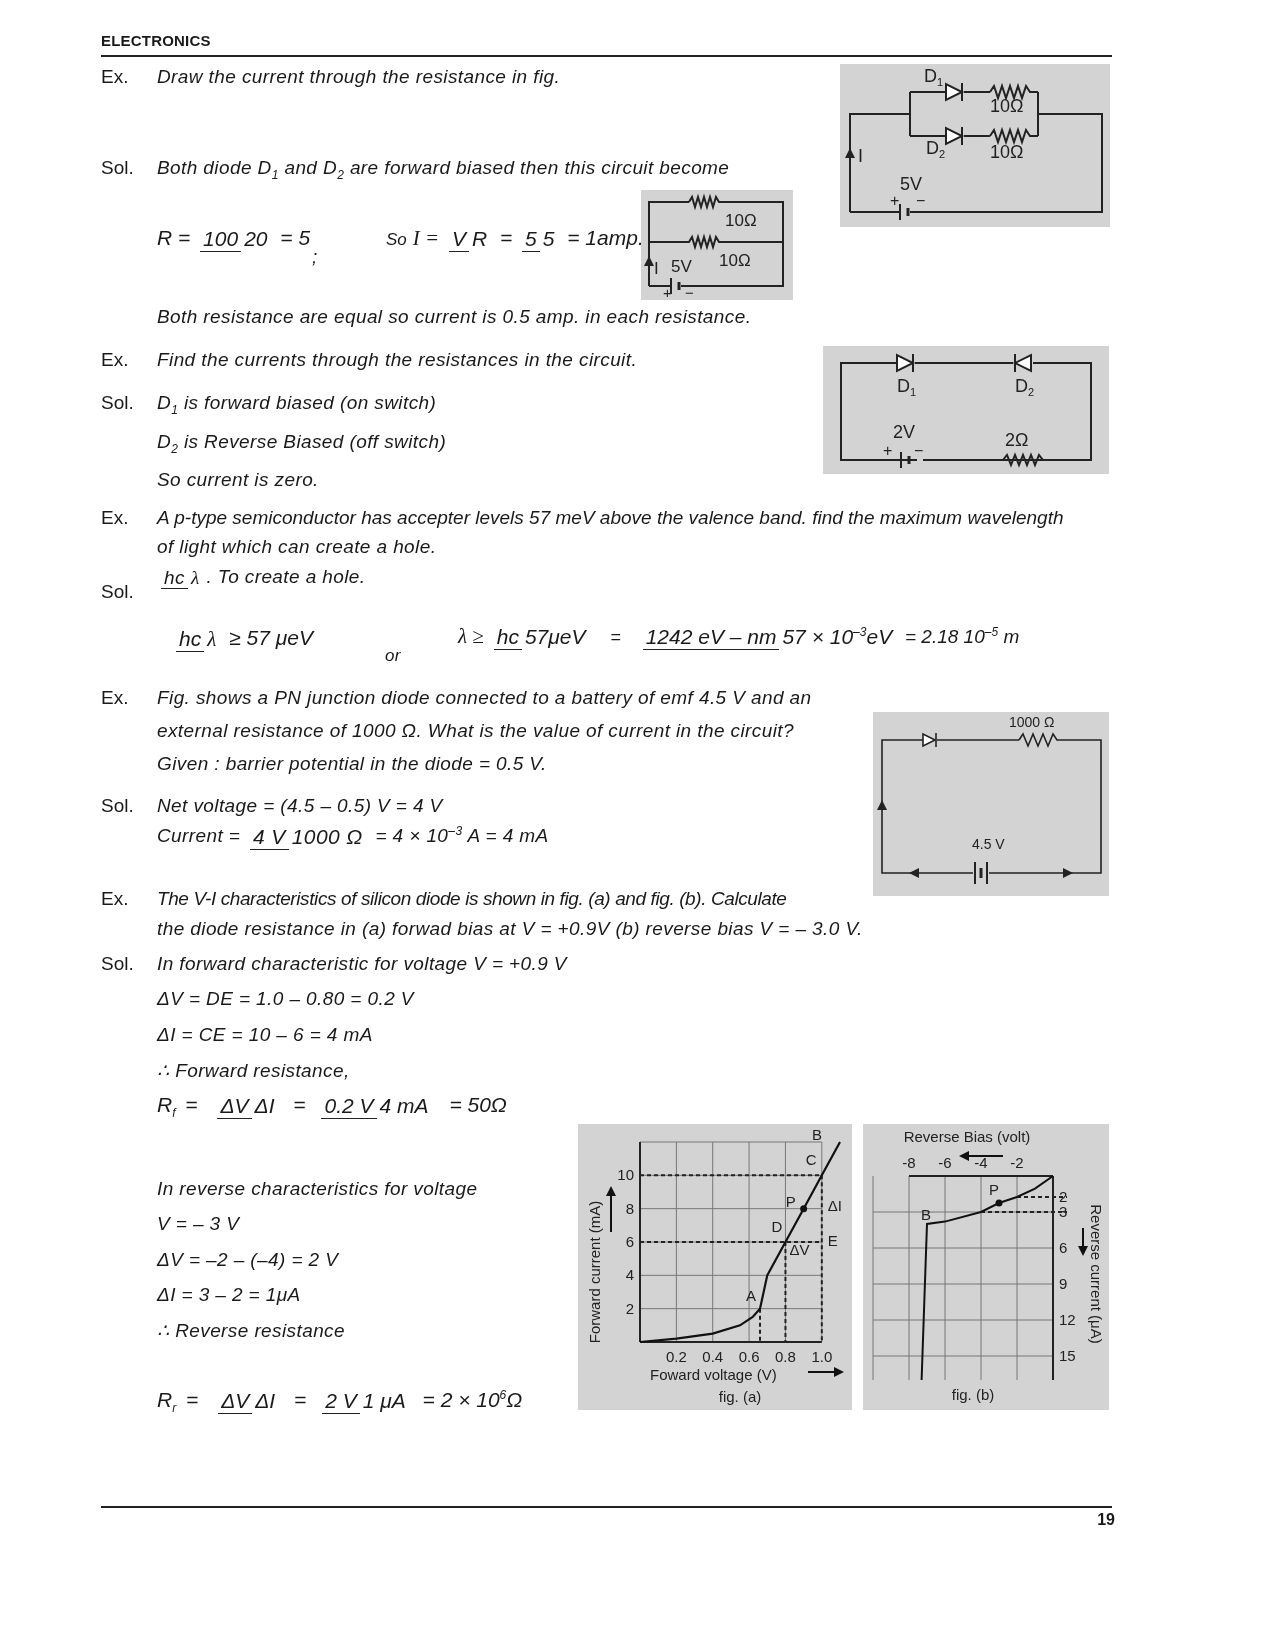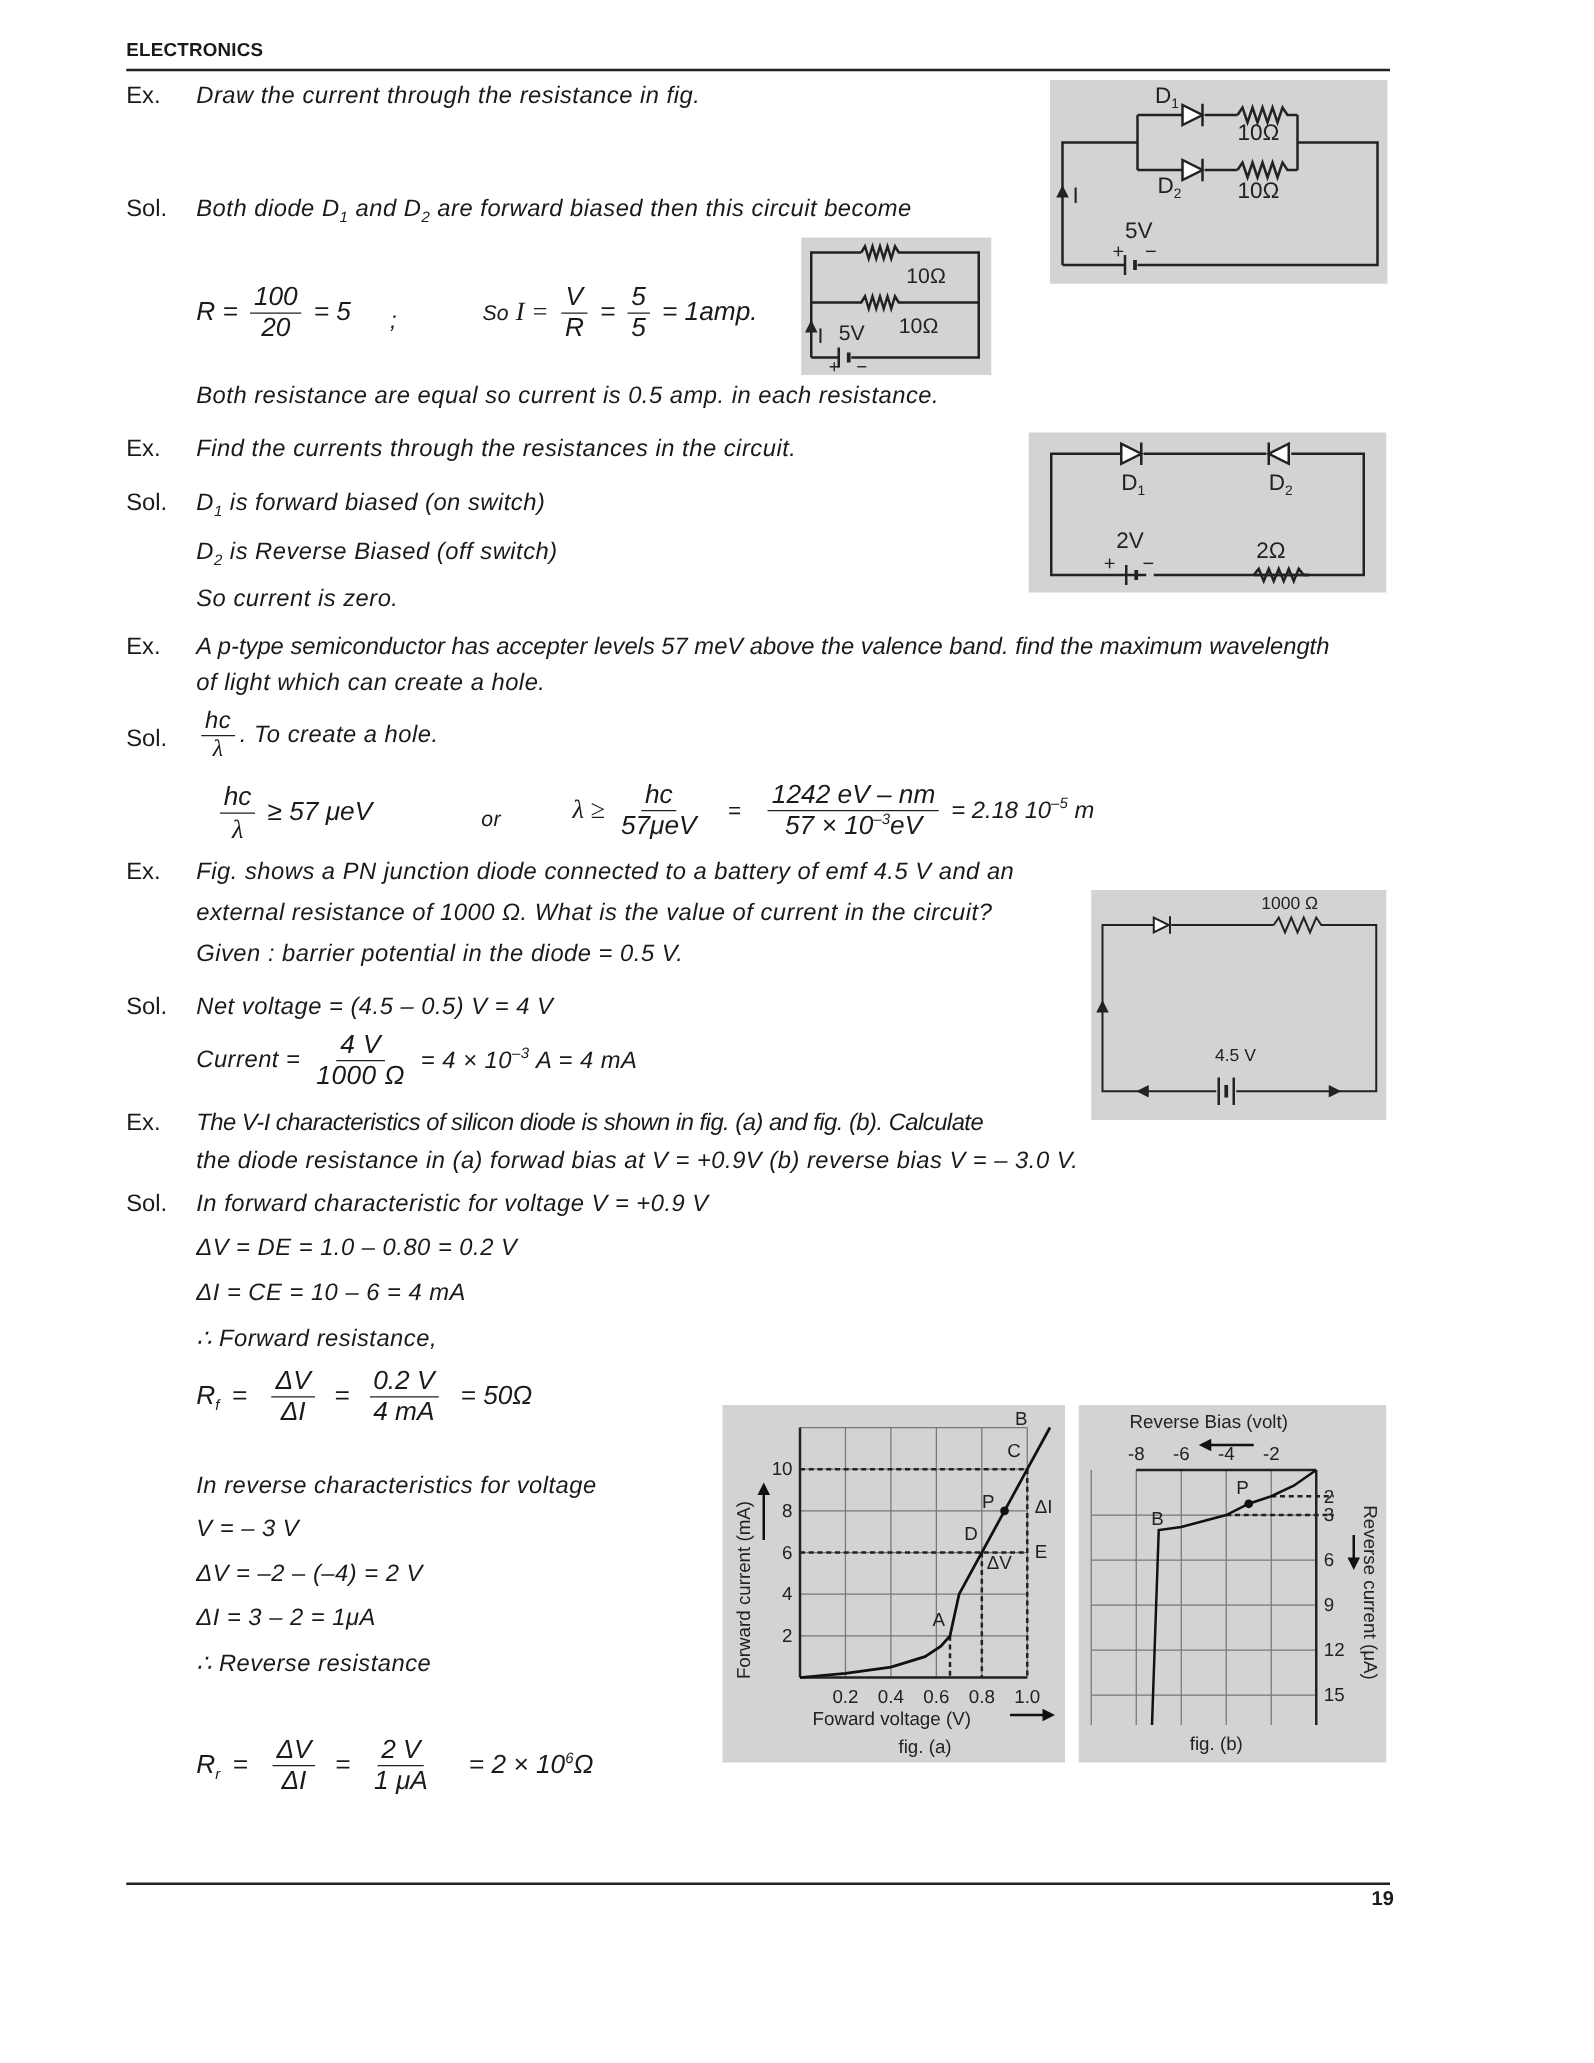--- a/index.html
+++ b/index.html
@@ -4,21 +4,21 @@
 <style>
   html, body { margin: 0; padding: 0; background: #ffffff; }
   body { width: 1275px; height: 1650px; position: relative; overflow: hidden;
          font-family: "Liberation Sans", sans-serif; color: #1a1a1a; }
   .abs { position: absolute; }
   .header { left: 101px; top: 32px; font-weight: bold; font-size: 15px; letter-spacing: 0.2px; }
   .hrule { left: 101px; width: 1011px; height: 2px; background: #222; }
   .lbl { position: absolute; left: 101px; font-weight: normal; font-size: 19px; }
   .txt { position: absolute; left: 157px; font-size: 19px; white-space: nowrap; letter-spacing: 0.4px; font-style: italic; }
   .math { font-family: "Liberation Serif", serif; }
-  .frac { display: inline-flex; flex-direction: column; align-items: center; vertical-align: middle; margin: 0 4px; }
+  .frac { display: inline-flex; align-items: center; vertical-align: middle; margin: 0 4px; }
   .frac .num { padding: 0 3px; border-bottom: 1.5px solid #222; line-height: 1.15; }
   .frac .den { padding: 0 3px; line-height: 1.15; }
   sub, sup { font-size: 12px; }
   .panel { position: absolute; background: #d3d3d3; }
   svg text { font-family: "Liberation Sans", sans-serif; fill: #222; }
   .pagenum { right: 160px; top: 1511px; font-weight: bold; font-size: 16px; }
 </style>
 </head>
 <body>
 
@@ -246,21 +246,21 @@
   <span style="margin-left:4px">=</span>
   <span class="frac" style="margin-left:14px">
       <span class="num">ΔV</span>
       <span class="den">ΔI</span>
     </span>
   <span style="margin:0 6px">=</span>
   <span class="frac">
       <span class="num">2  V</span>
       <span class="den">1  μA</span>
     </span>
-  <span style="margin-left:20px"><span>=  2 × 10</span><sup>6</sup><span>Ω</span></span>
+  <span style="margin-left:4px"><span>=  2 × 10</span><sup>6</sup><span>Ω</span></span>
 </div>
 
 <div class="panel" style="left:578px; top:1124px; width:274px; height:286px">
   <svg id="chartA" width="274" height="286">
       <line x1="98.36363636363637" y1="18" x2="98.36363636363637" y2="218" stroke="#777" stroke-width="1"></line>
       <line x1="134.72727272727275" y1="18" x2="134.72727272727275" y2="218" stroke="#777" stroke-width="1"></line>
       <line x1="171.09090909090912" y1="18" x2="171.09090909090912" y2="218" stroke="#777" stroke-width="1"></line>
       <line x1="207.45454545454547" y1="18" x2="207.45454545454547" y2="218" stroke="#777" stroke-width="1"></line>
       <line x1="243.8181818181818" y1="18" x2="243.8181818181818" y2="218" stroke="#777" stroke-width="1"></line>
       <line x1="62" y1="184.66666666666669" x2="243.8181818181818" y2="184.66666666666669" stroke="#777" stroke-width="1"></line>

